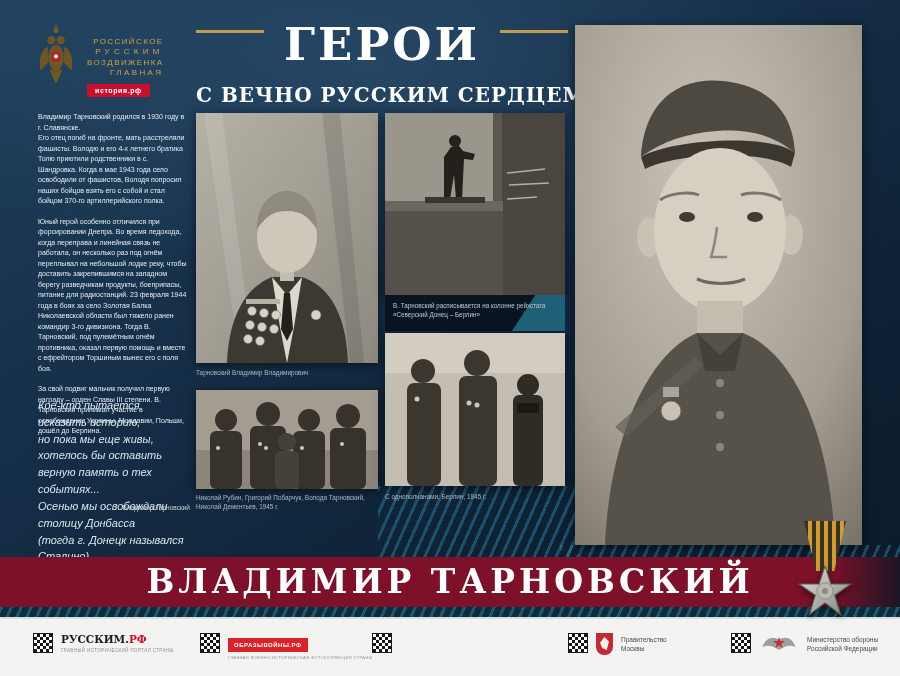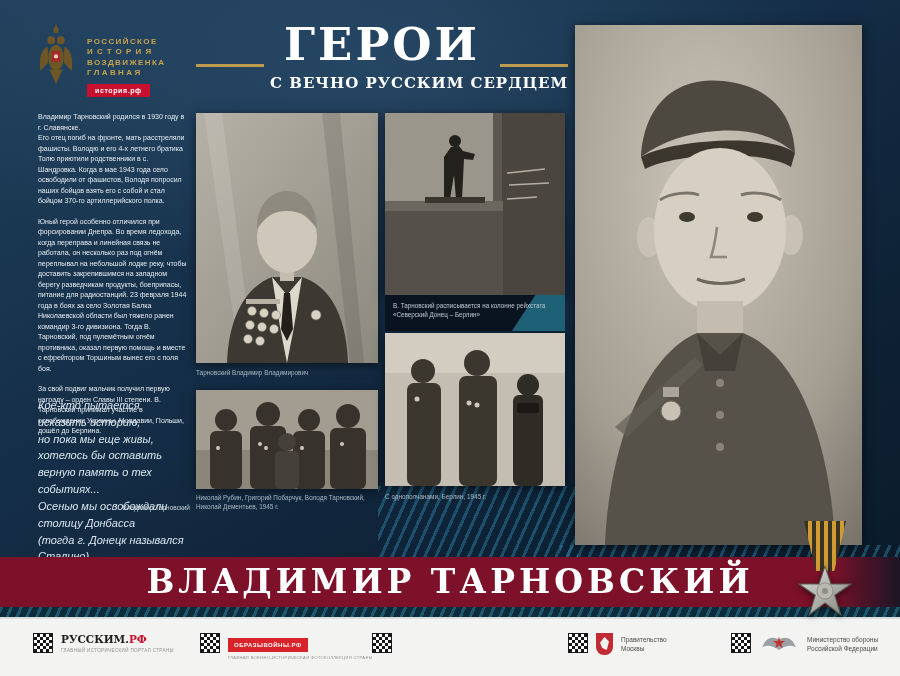--- a/index.html
+++ b/index.html
@@ -5,32 +5,32 @@
   html,body{margin:0;padding:0;background:#2a2a2a;}
   .poster{position:relative;width:900px;height:676px;overflow:hidden;
     font-family:"Liberation Sans",sans-serif;color:#e9f0f4;
     background:
       radial-gradient(ellipse 760px 360px at 42% 10%, rgba(58,100,134,.38), transparent 62%),
       linear-gradient(148deg,#20405c 0%,#16304a 34%,#0e2236 68%,#0a1826 100%);}
   .abs{position:absolute;}
   
   .org-logo{left:38px;top:24px;display:flex;gap:13px;}
   .org-text{padding-top:13px;}
-  .org-line{font-size:8px;font-weight:bold;color:#c9a24b;letter-spacing:1.4px;line-height:1.3;}
+  .org-line{font-size:8px;font-weight:normal;color:#c9a24b;letter-spacing:1.4px;line-height:1.3;text-align:right;}
   .org-line.sp{letter-spacing:4.2px;}
   .org-line.sp2{letter-spacing:2.4px;}
   .org-badge{margin-top:5px;display:inline-block;background:#c8102e;color:#fff;
     font-size:7px;font-weight:bold;padding:3px 8px;letter-spacing:.6px;}
   .title-block{left:196px;top:22px;width:372px;}
-  .title-row{display:flex;align-items:flex-end;gap:20px;}
+  .title-row{display:flex;align-items:flex-start;gap:20px;}
   .rule{flex:1;height:3px;background:#bf9b4f;margin-top:8px;}
   .poster-title{font-family:"DejaVu Serif",serif;font-weight:bold;font-size:45px;
     letter-spacing:3px;line-height:1;color:#fff;white-space:nowrap;}
-  .poster-subtitle{font-family:"DejaVu Serif",serif;font-weight:bold;font-size:15px;
-    letter-spacing:1px;text-align:right;margin-top:7px;color:#fff;white-space:nowrap;}
+  .poster-subtitle{font-family:"DejaVu Serif",serif;font-weight:bold;font-size:20px;
+    letter-spacing:1px;text-align:right;margin-top:16px;color:#fff;white-space:nowrap;}
   
   .bio{left:38px;top:112px;width:150px;font-size:7px;line-height:1.5;color:#e6edf2;}
   .bio p{margin:0 0 10px 0;white-space:pre-line;}
   .quote{left:38px;top:397px;width:152px;font-size:11px;font-style:italic;
     line-height:1.53;color:#d8e5ed;white-space:pre-line;}
   .signature{left:38px;top:504px;width:152px;text-align:right;font-size:6.5px;color:#c2cdd5;}
   
   .photo{position:absolute;box-shadow:0 2px 10px rgba(0,0,0,.55);background:#888;}
   .photo svg{display:block;}
   .caption{position:absolute;font-size:6.4px;color:#a9b7c1;line-height:1.45;white-space:pre-line;}
@@ -95,21 +95,21 @@
           <path d="M16,38 C5,42 1,60 4,78 L17,64 Z"></path>
           <path d="M44,38 C55,42 59,60 56,78 L43,64 Z"></path>
           <path d="M19,76 L30,100 L41,76 Z"></path>
         </g>
         <rect x="23" y="45" width="14" height="18" rx="2" fill="#a3272b"></rect>
         <circle cx="30" cy="54" r="3.5" fill="#e8d9b8"></circle>
       </svg>
     </span>
     <span class="org-text">
       <div class="org-line">РОССИЙСКОЕ</div>
-      <div class="org-line sp">ИСТОРИЯ</div>
+      <div class="org-line sp">РУССКИМ</div>
       <div class="org-line">ВОЗДВИЖЕНКА</div>
       <div class="org-line sp2">ГЛАВНАЯ</div>
       <div class="org-badge">история.рф</div>
     </span>
   </div>
 
   <div class="abs title-block">
     <div class="title-row">
       <div class="rule"></div>
       <div class="poster-title">ГЕРОИ</div>

